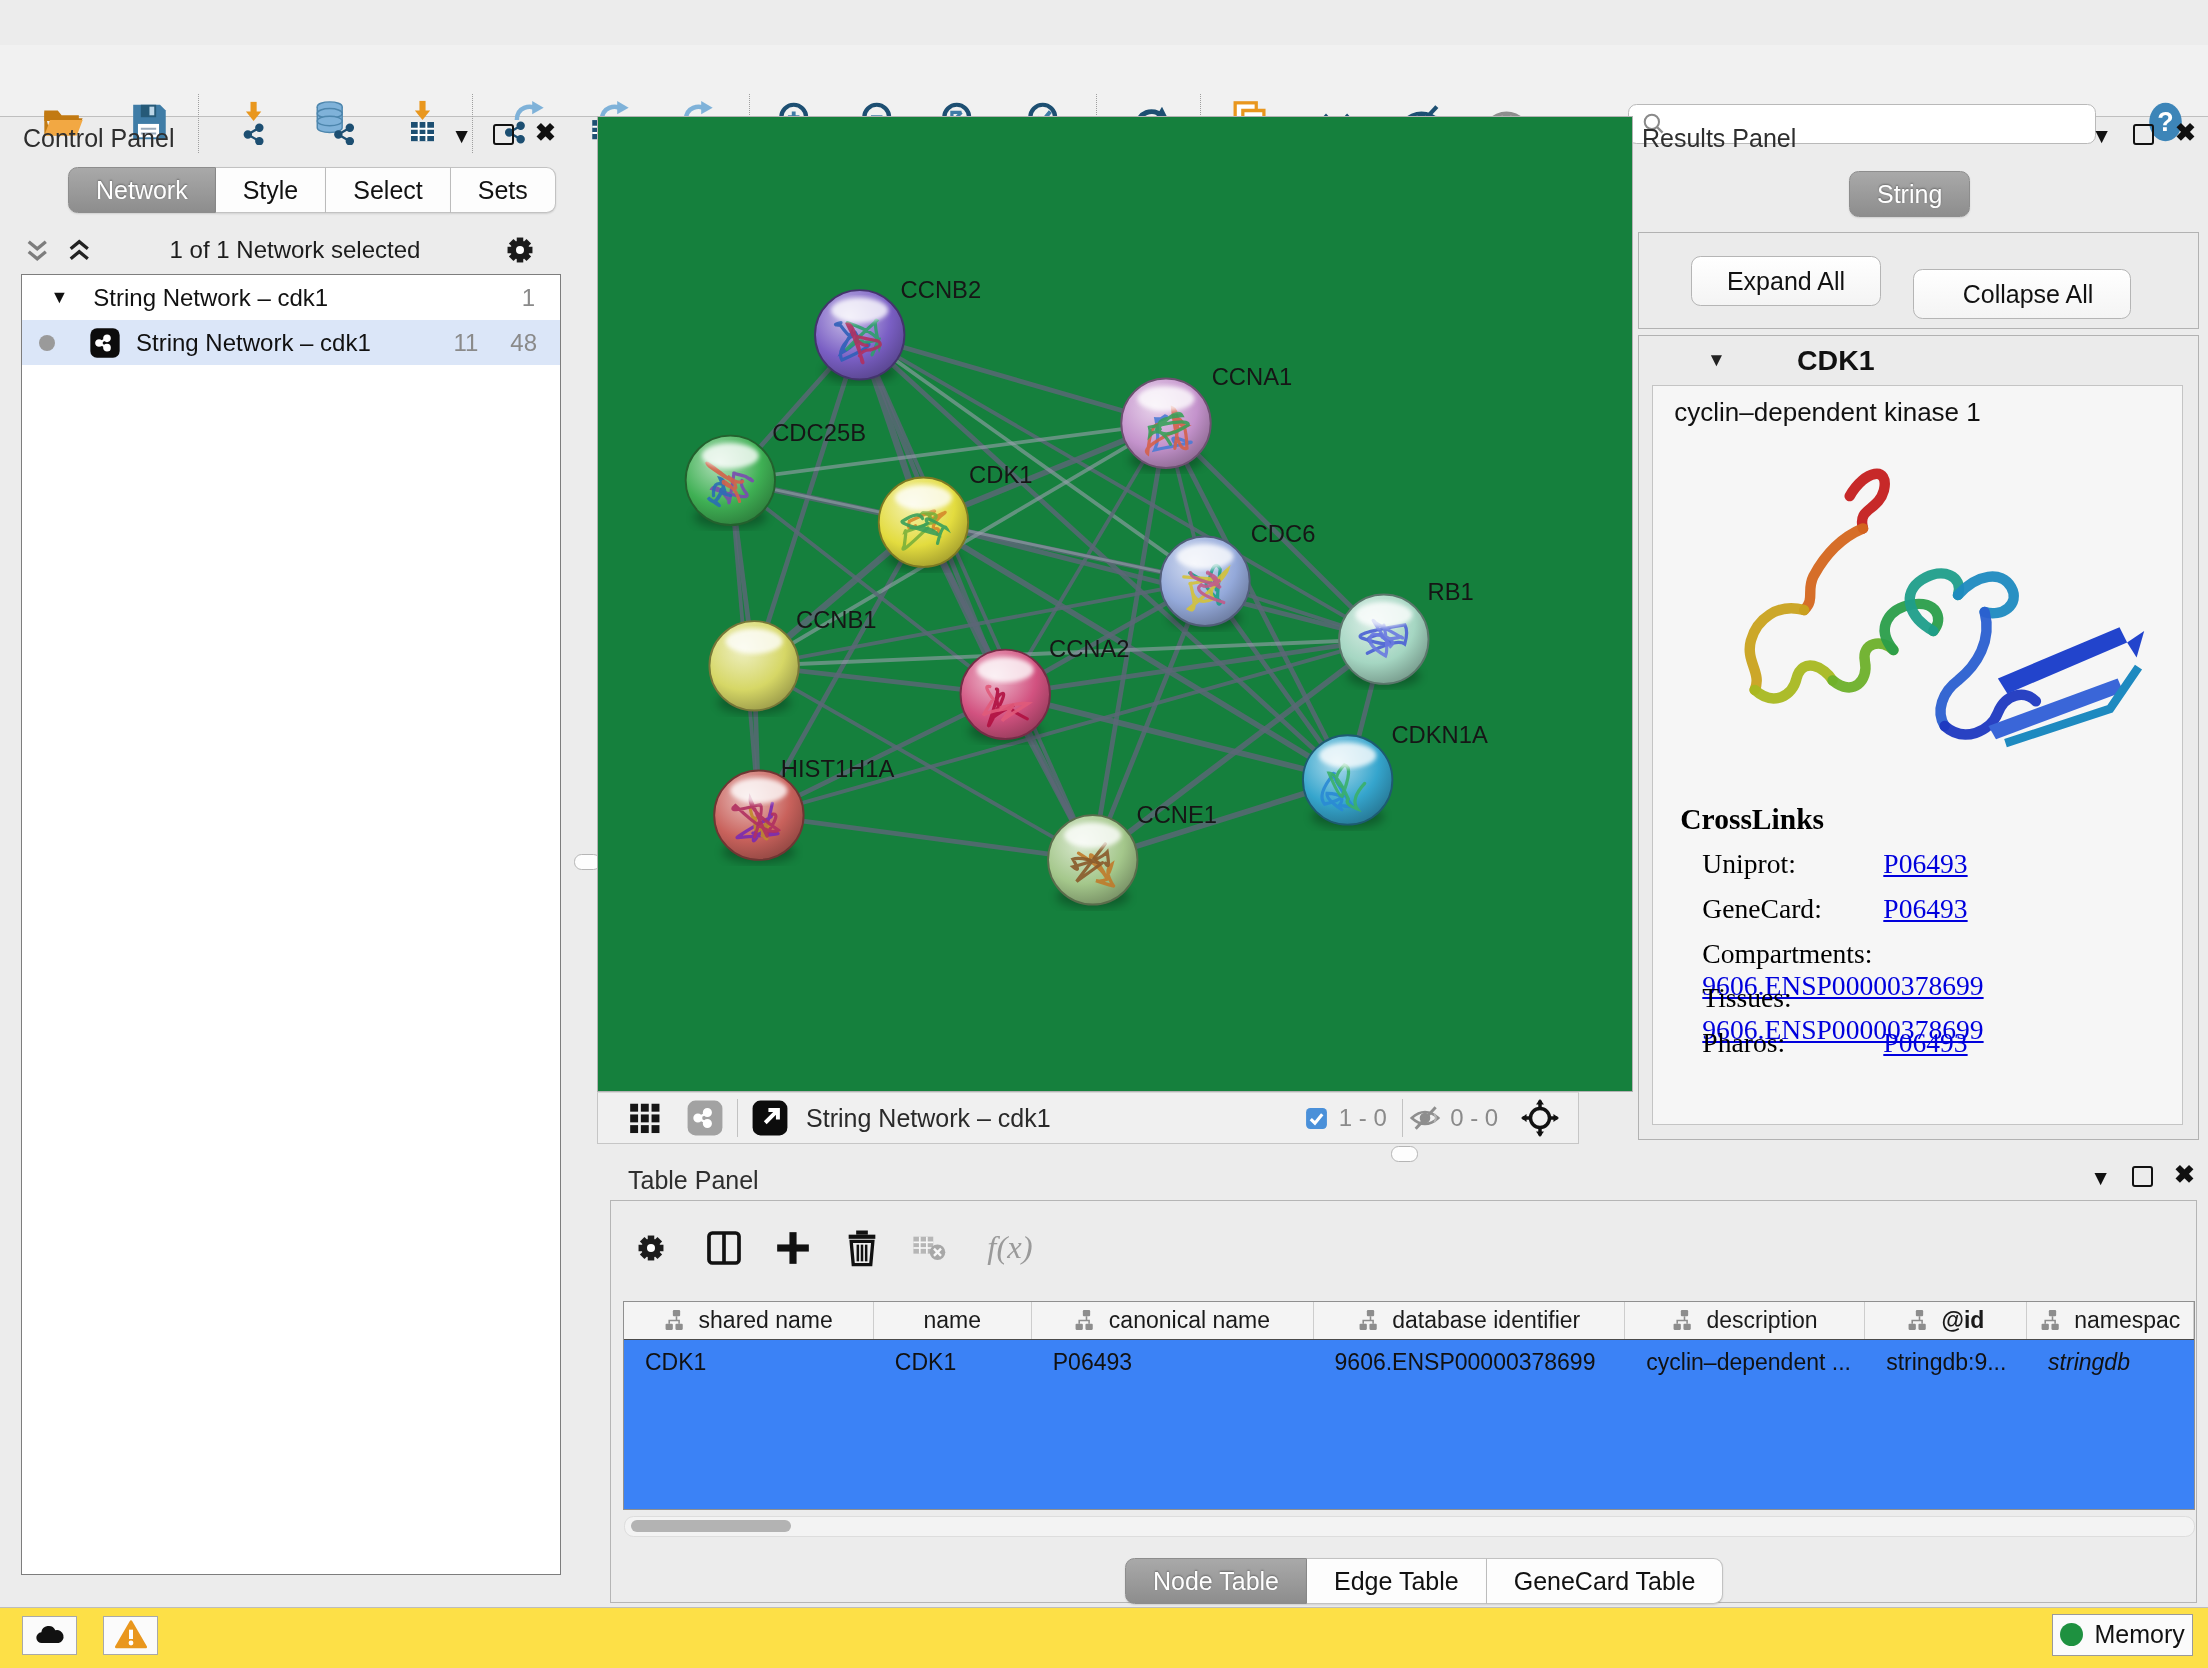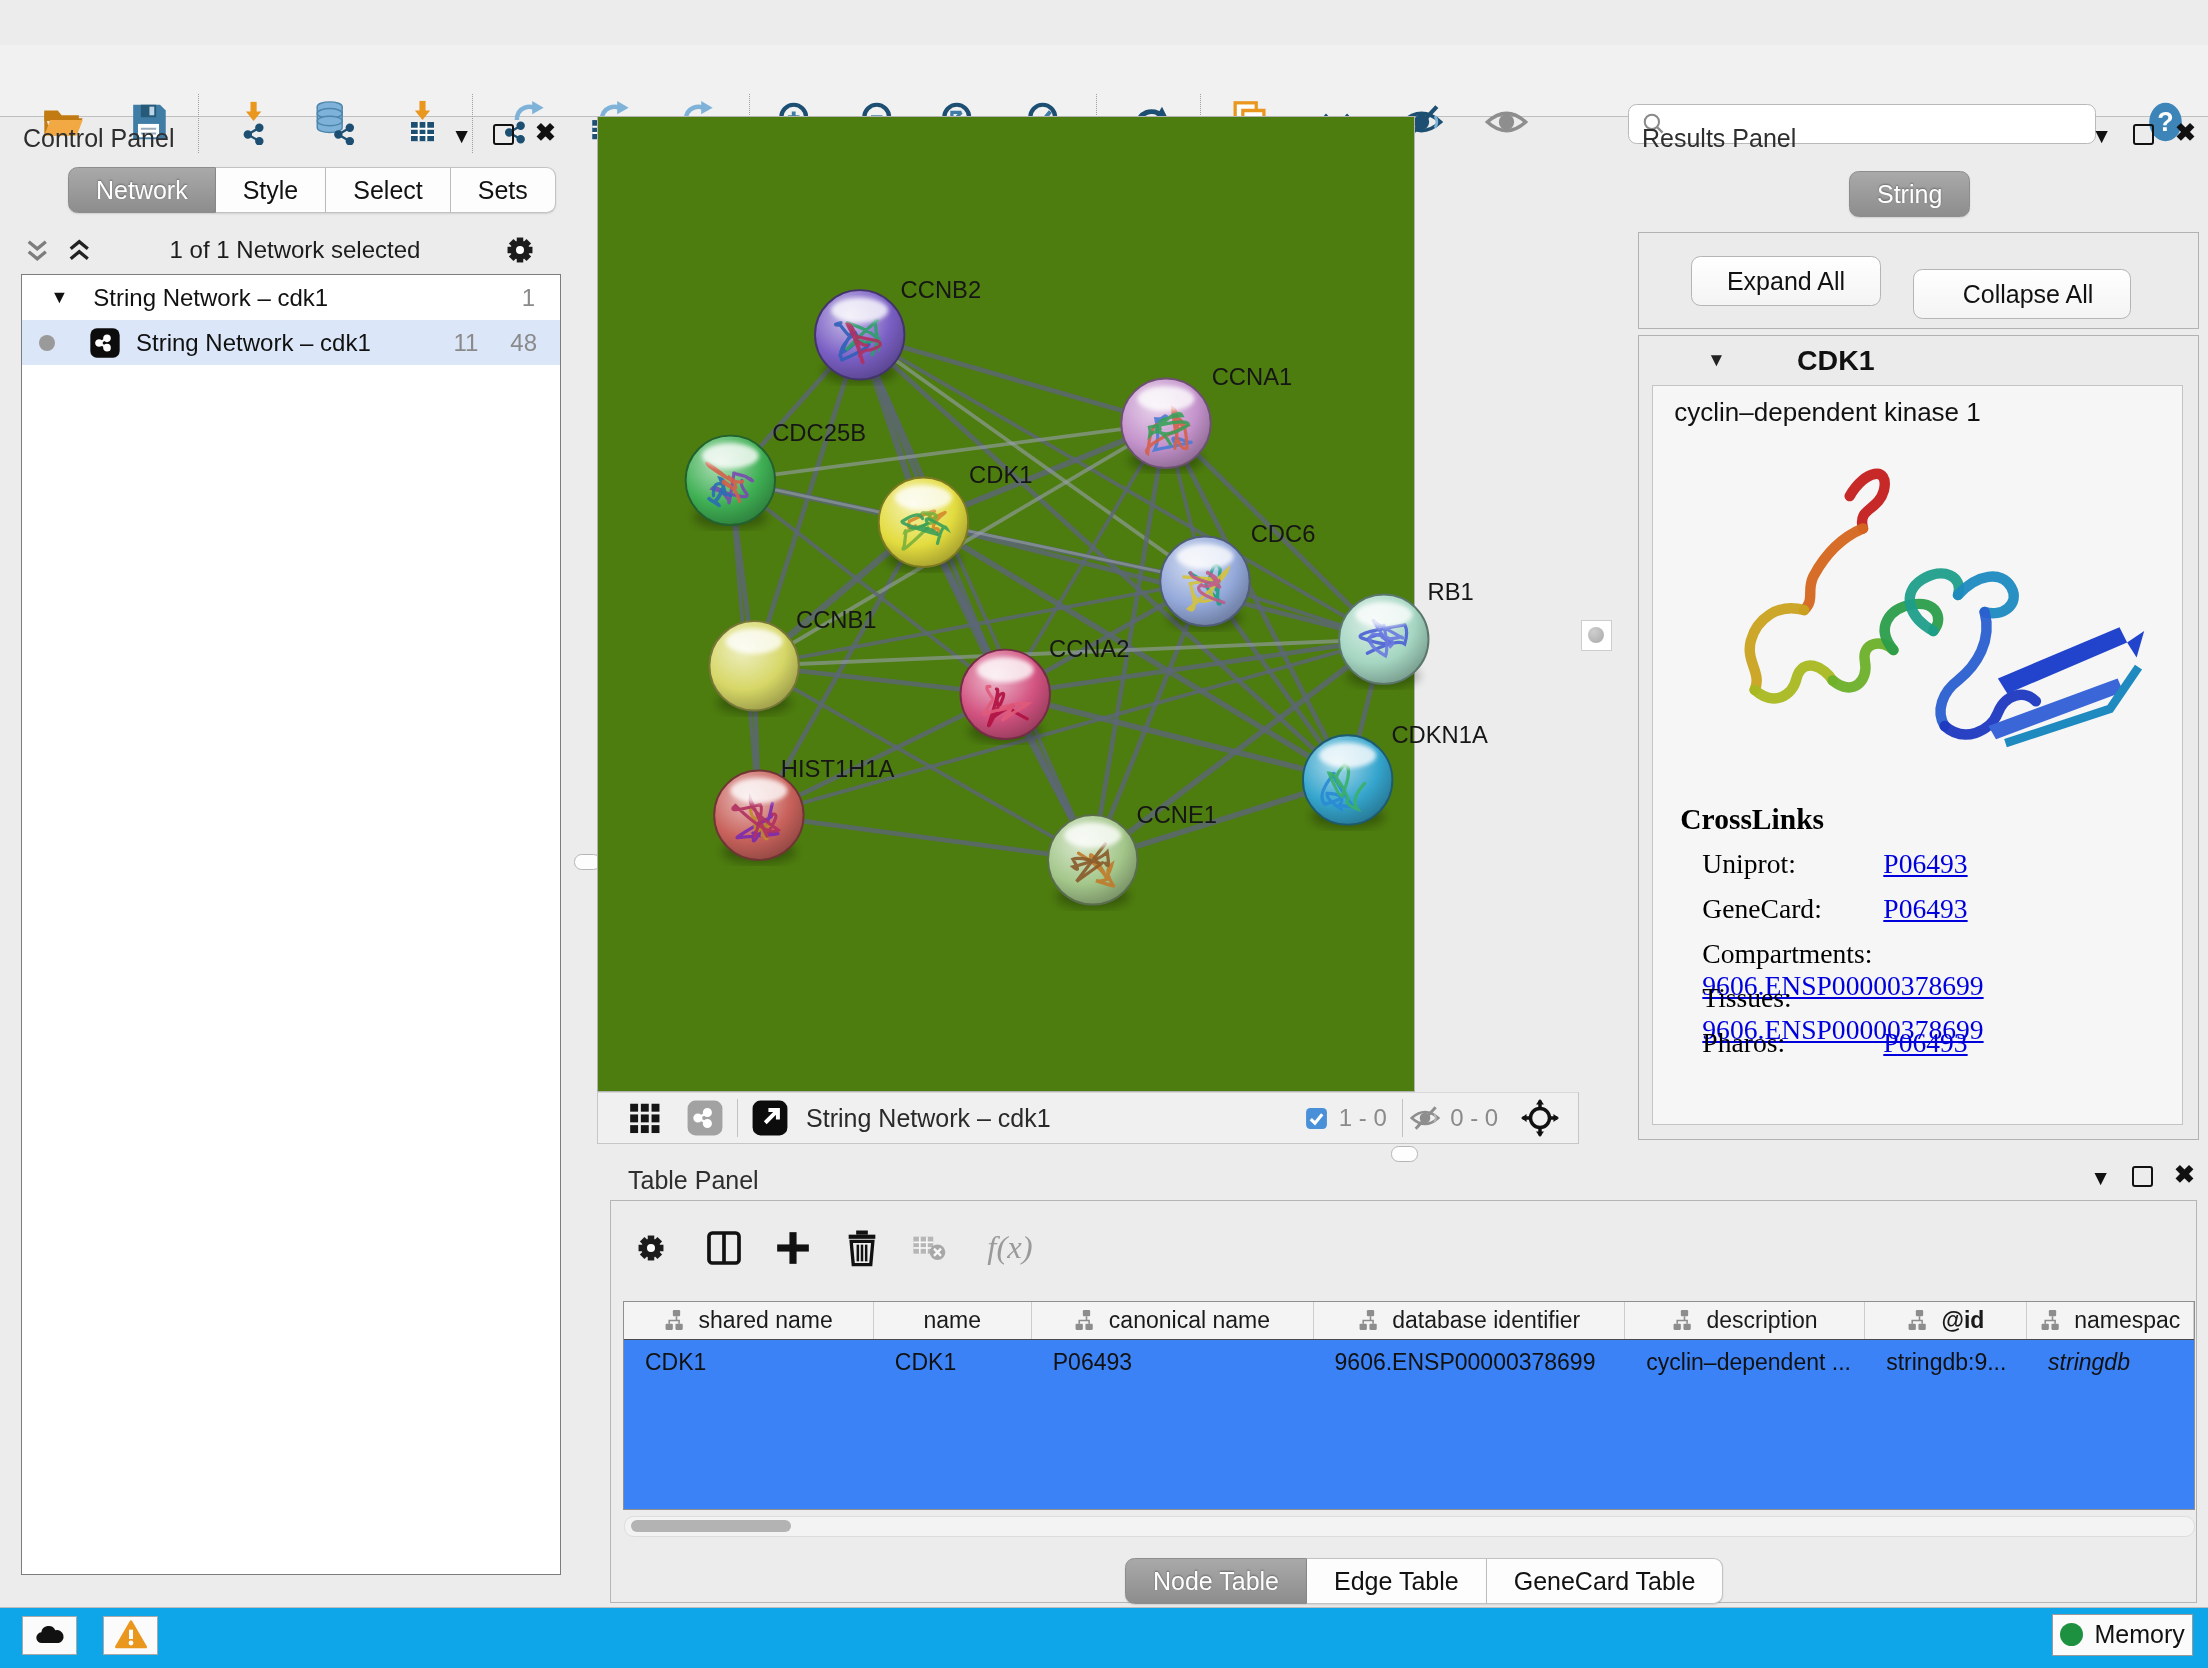--- a/index.html
+++ b/index.html
@@ -36,21 +36,21 @@
   .seg .tab.only{border-radius:9.5px;}
   .seg .tab.sel{background:linear-gradient(#a9a9a9,#8d8d8d);color:#fff;text-shadow:0 -1px 1.9px rgba(0,0,0,.35);border-color:#8d8d8d;}
   
   .cp-header{position:absolute;left:23px;top:228px;width:533px;height:44px;display:flex;align-items:center;}
   .cp-status{flex:1;text-align:center;font-size:24px;color:#1d1d1d;}
   .tree-box{position:absolute;left:21px;top:274px;width:540px;height:1301px;background:#fff;border:1.9px solid #7d7d7d;box-sizing:border-box;}
   .tree-row{position:relative;height:45px;display:flex;align-items:center;font-size:24px;color:#111;cursor:pointer;}
   .tree-row.sel{background:#dbe6f8;}
   .tree-num{color:#8a8a8a;}
   
-  .net-canvas{position:absolute;left:597px;top:116px;width:818px;height:976px;background:#4d7c0f;
+  .net-canvas{position:absolute;left:597px;top:116px;width:1036px;height:976px;background:#15803d;
     border:1px solid #b3b3b3;box-sizing:border-box;}
   .net-bar{position:absolute;left:597px;top:1092px;width:982px;height:52px;background:#f0f0f0;
     border:1px solid #c6c6c6;border-top:1px solid #d8d8d8;box-sizing:border-box;display:flex;align-items:center;}
   .nb-sep{height:38px;border-left:1px solid #c2c2c2;margin:0 13.3px;}
   .nb-title{font-size:25px;color:#2a2a2a;margin-left:17px;flex:1;}
   .nb-count{font-size:24px;color:#8a8a8a;margin:0 9.5px;}
   
   .grip-oval{position:absolute;width:25px;height:14.3px;background:#fdfdfd;border:1px solid #b5b5b5;border-radius:7.6px;cursor:col-resize;}
   .grip-sq{position:absolute;width:28.5px;height:28.5px;background:#fff;border:1px solid #cdcdcd;display:flex;align-items:center;justify-content:center;cursor:col-resize;}
   .grip-sq i{width:16px;height:16px;border-radius:50%;background:radial-gradient(circle at 35% 30%,#cfcfcf,#a8a8a8);display:block;}
@@ -71,21 +71,21 @@
   .tp-toolbar{position:absolute;left:628px;top:1223px;height:49px;display:flex;gap:30px;align-items:center;}
   .tp-table{position:absolute;left:623px;top:1301px;width:1572px;height:209px;background:#3b82f6;border:1px solid #8f8f8f;box-sizing:border-box;}
   .tp-hrow{position:absolute;left:0;top:0;height:38px;width:100%;background:#f4f4f4;border-bottom:1.9px solid #4a4a4a;box-sizing:border-box;display:flex;}
   .tp-hcell{display:flex;align-items:center;justify-content:center;gap:9.5px;font-size:23px;color:#1a1a1a;
     border-right:1px solid #cdcdcd;box-sizing:border-box;overflow:hidden;white-space:nowrap;cursor:pointer;}
   .tp-row{position:absolute;left:0;top:40px;height:40px;width:100%;display:flex;}
   .tp-cell{font-size:23px;color:#111;display:flex;align-items:center;padding-left:21px;box-sizing:border-box;overflow:hidden;white-space:nowrap;}
   .tp-scroll{position:absolute;left:624px;top:1516px;width:1569px;height:19px;background:#f3f3f3;border:1px solid #ddd;border-radius:9.5px;}
   .tp-thumb{position:absolute;left:5.7px;top:2.9px;width:160px;height:12.4px;background:#b3b3b3;border-radius:6.7px;cursor:pointer;}
   
-  .statusbar{position:absolute;left:0;top:1607px;width:100%;height:61px;background:#0ea5e9;border-top:1px solid #bdbdbd;}
+  .statusbar{position:absolute;left:0;top:1607px;width:100%;height:61px;background:#fde047;border-top:1px solid #bdbdbd;}
   .sb-btn{position:absolute;top:7.6px;width:55px;height:39px;background:#fbfbfb;border:1.9px solid #a9a9a9;
     display:flex;align-items:center;justify-content:center;cursor:pointer;box-sizing:border-box;}
   .mem-btn{position:absolute;right:15px;top:5.7px;width:141px;height:42px;background:#fbfbfb;border:1.9px solid #9a9a9a;
     display:flex;align-items:center;justify-content:center;gap:11.4px;font-size:25px;color:#111;cursor:pointer;box-sizing:border-box;}
   .mem-dot{width:23px;height:23px;border-radius:50%;background:#1e9140;}
   svg{display:block;}
 </style>
 </head>
 <body>
 

